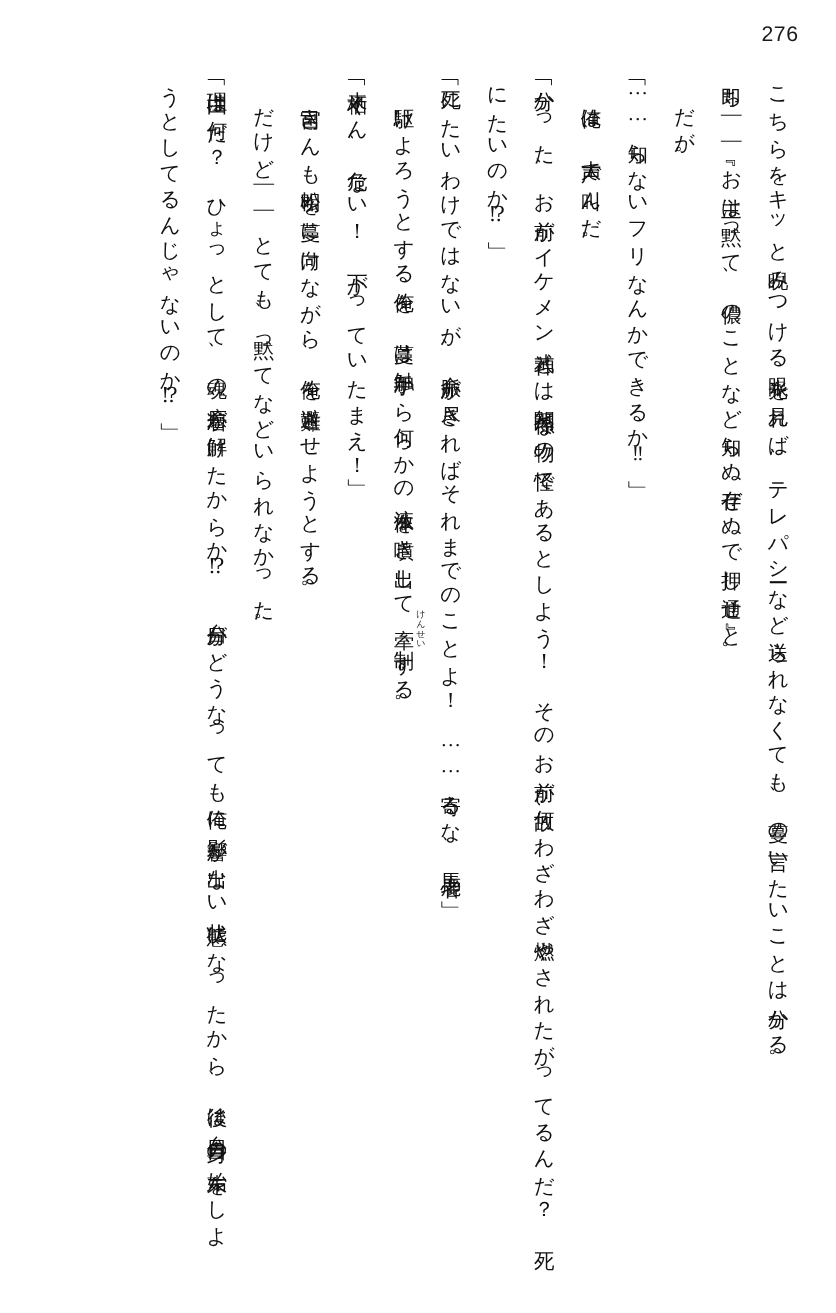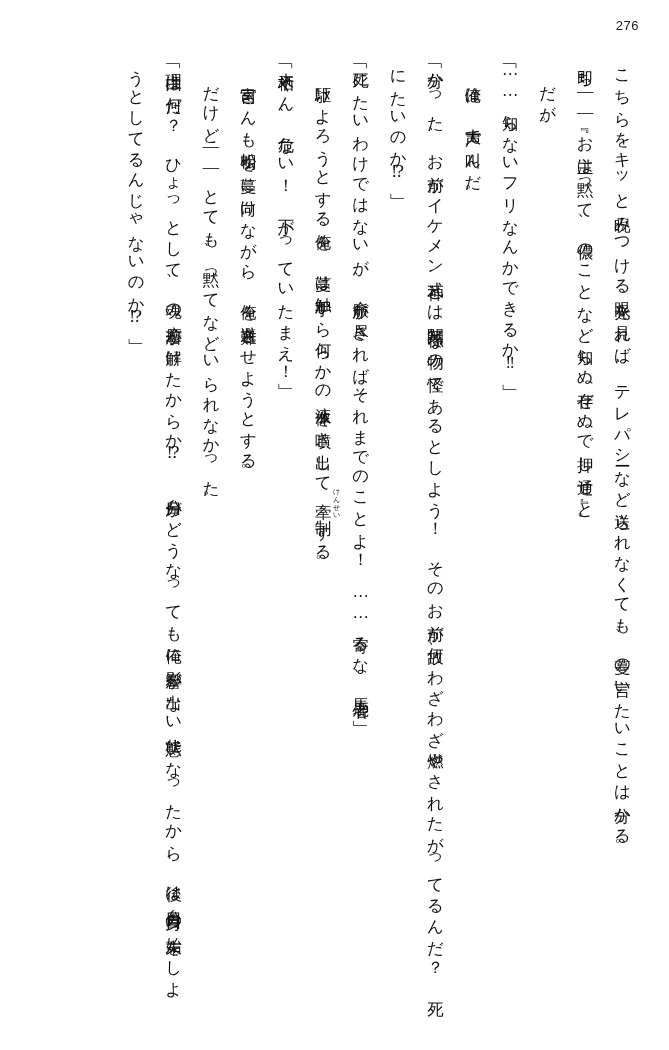--- a/index.html
+++ b/index.html
@@ -15,21 +15,21 @@
     position: relative;
     width: 669px;
     height: 1050px;
     background: #ffffff;
     overflow: hidden;
   }
   .page-number {
     position: absolute;
     top: 18px;
     right: 30px;
-    font-size: 13px;
+    font-size: 17px;
     letter-spacing: 0.5px;
     color: #1a1a1a;
     font-family: "Liberation Sans", sans-serif;
   }
   
   .text-block {
     position: absolute;
     top: 58px;
     right: 28px;
     height: 950px;

